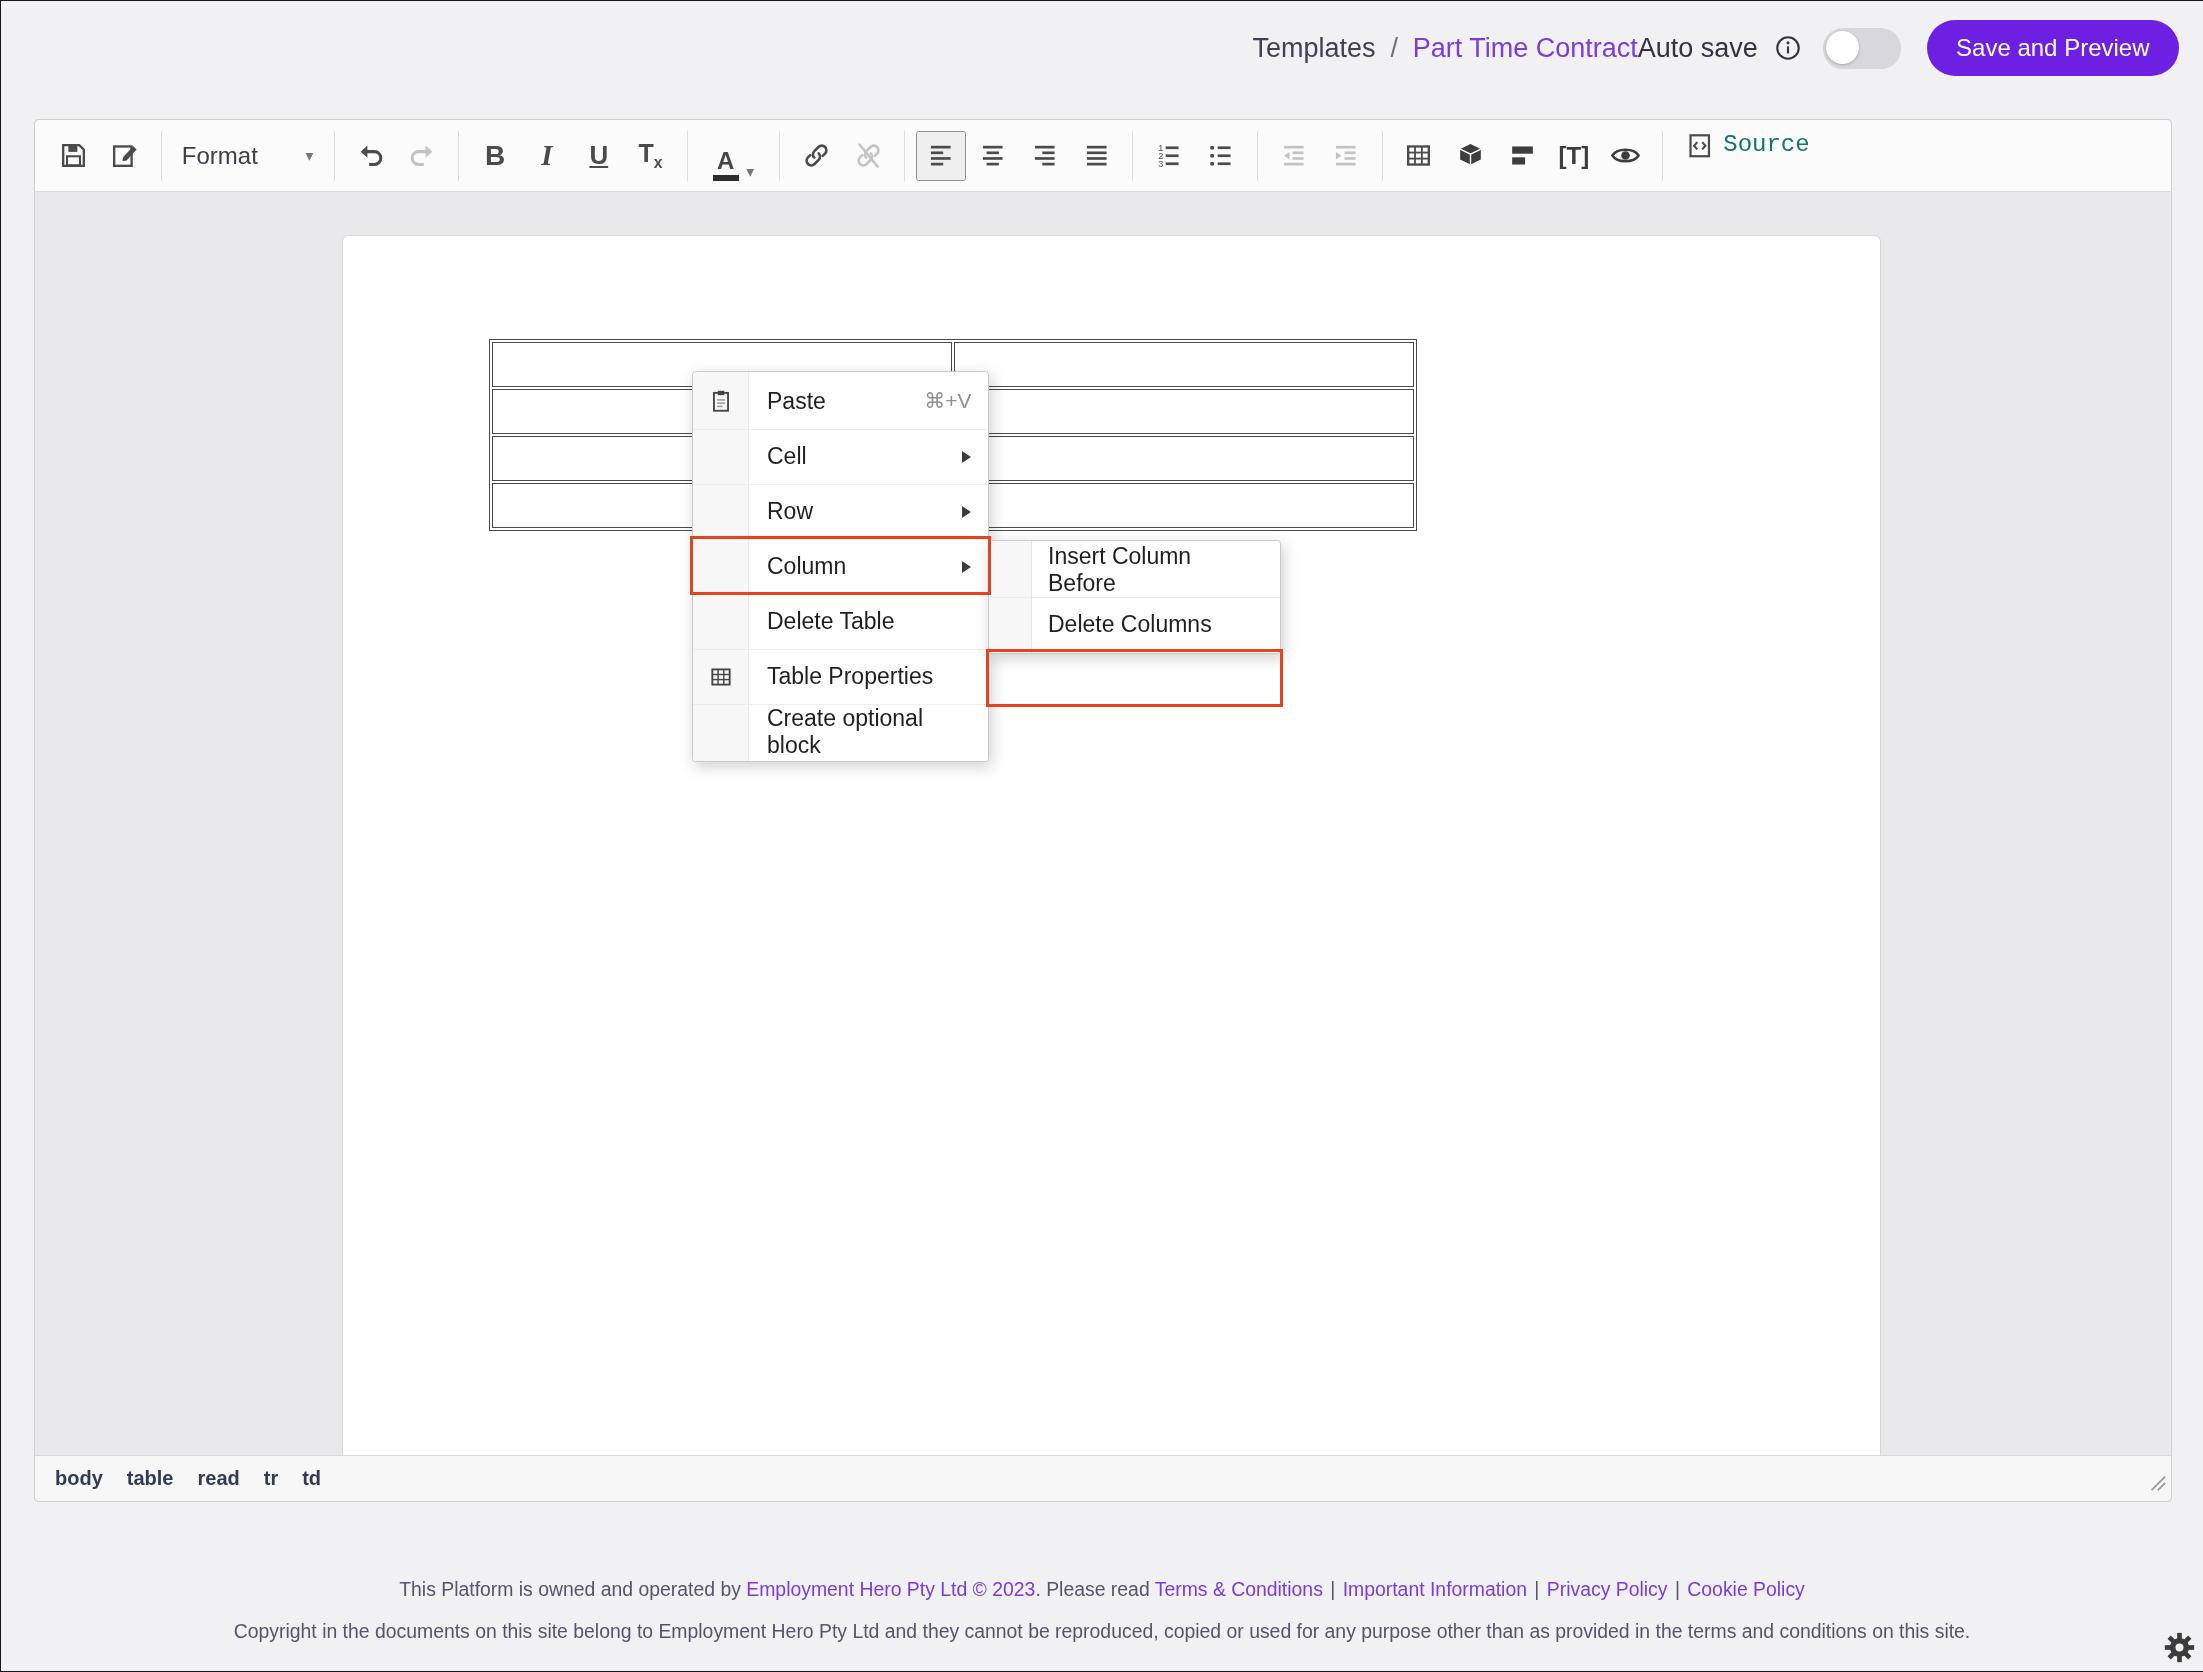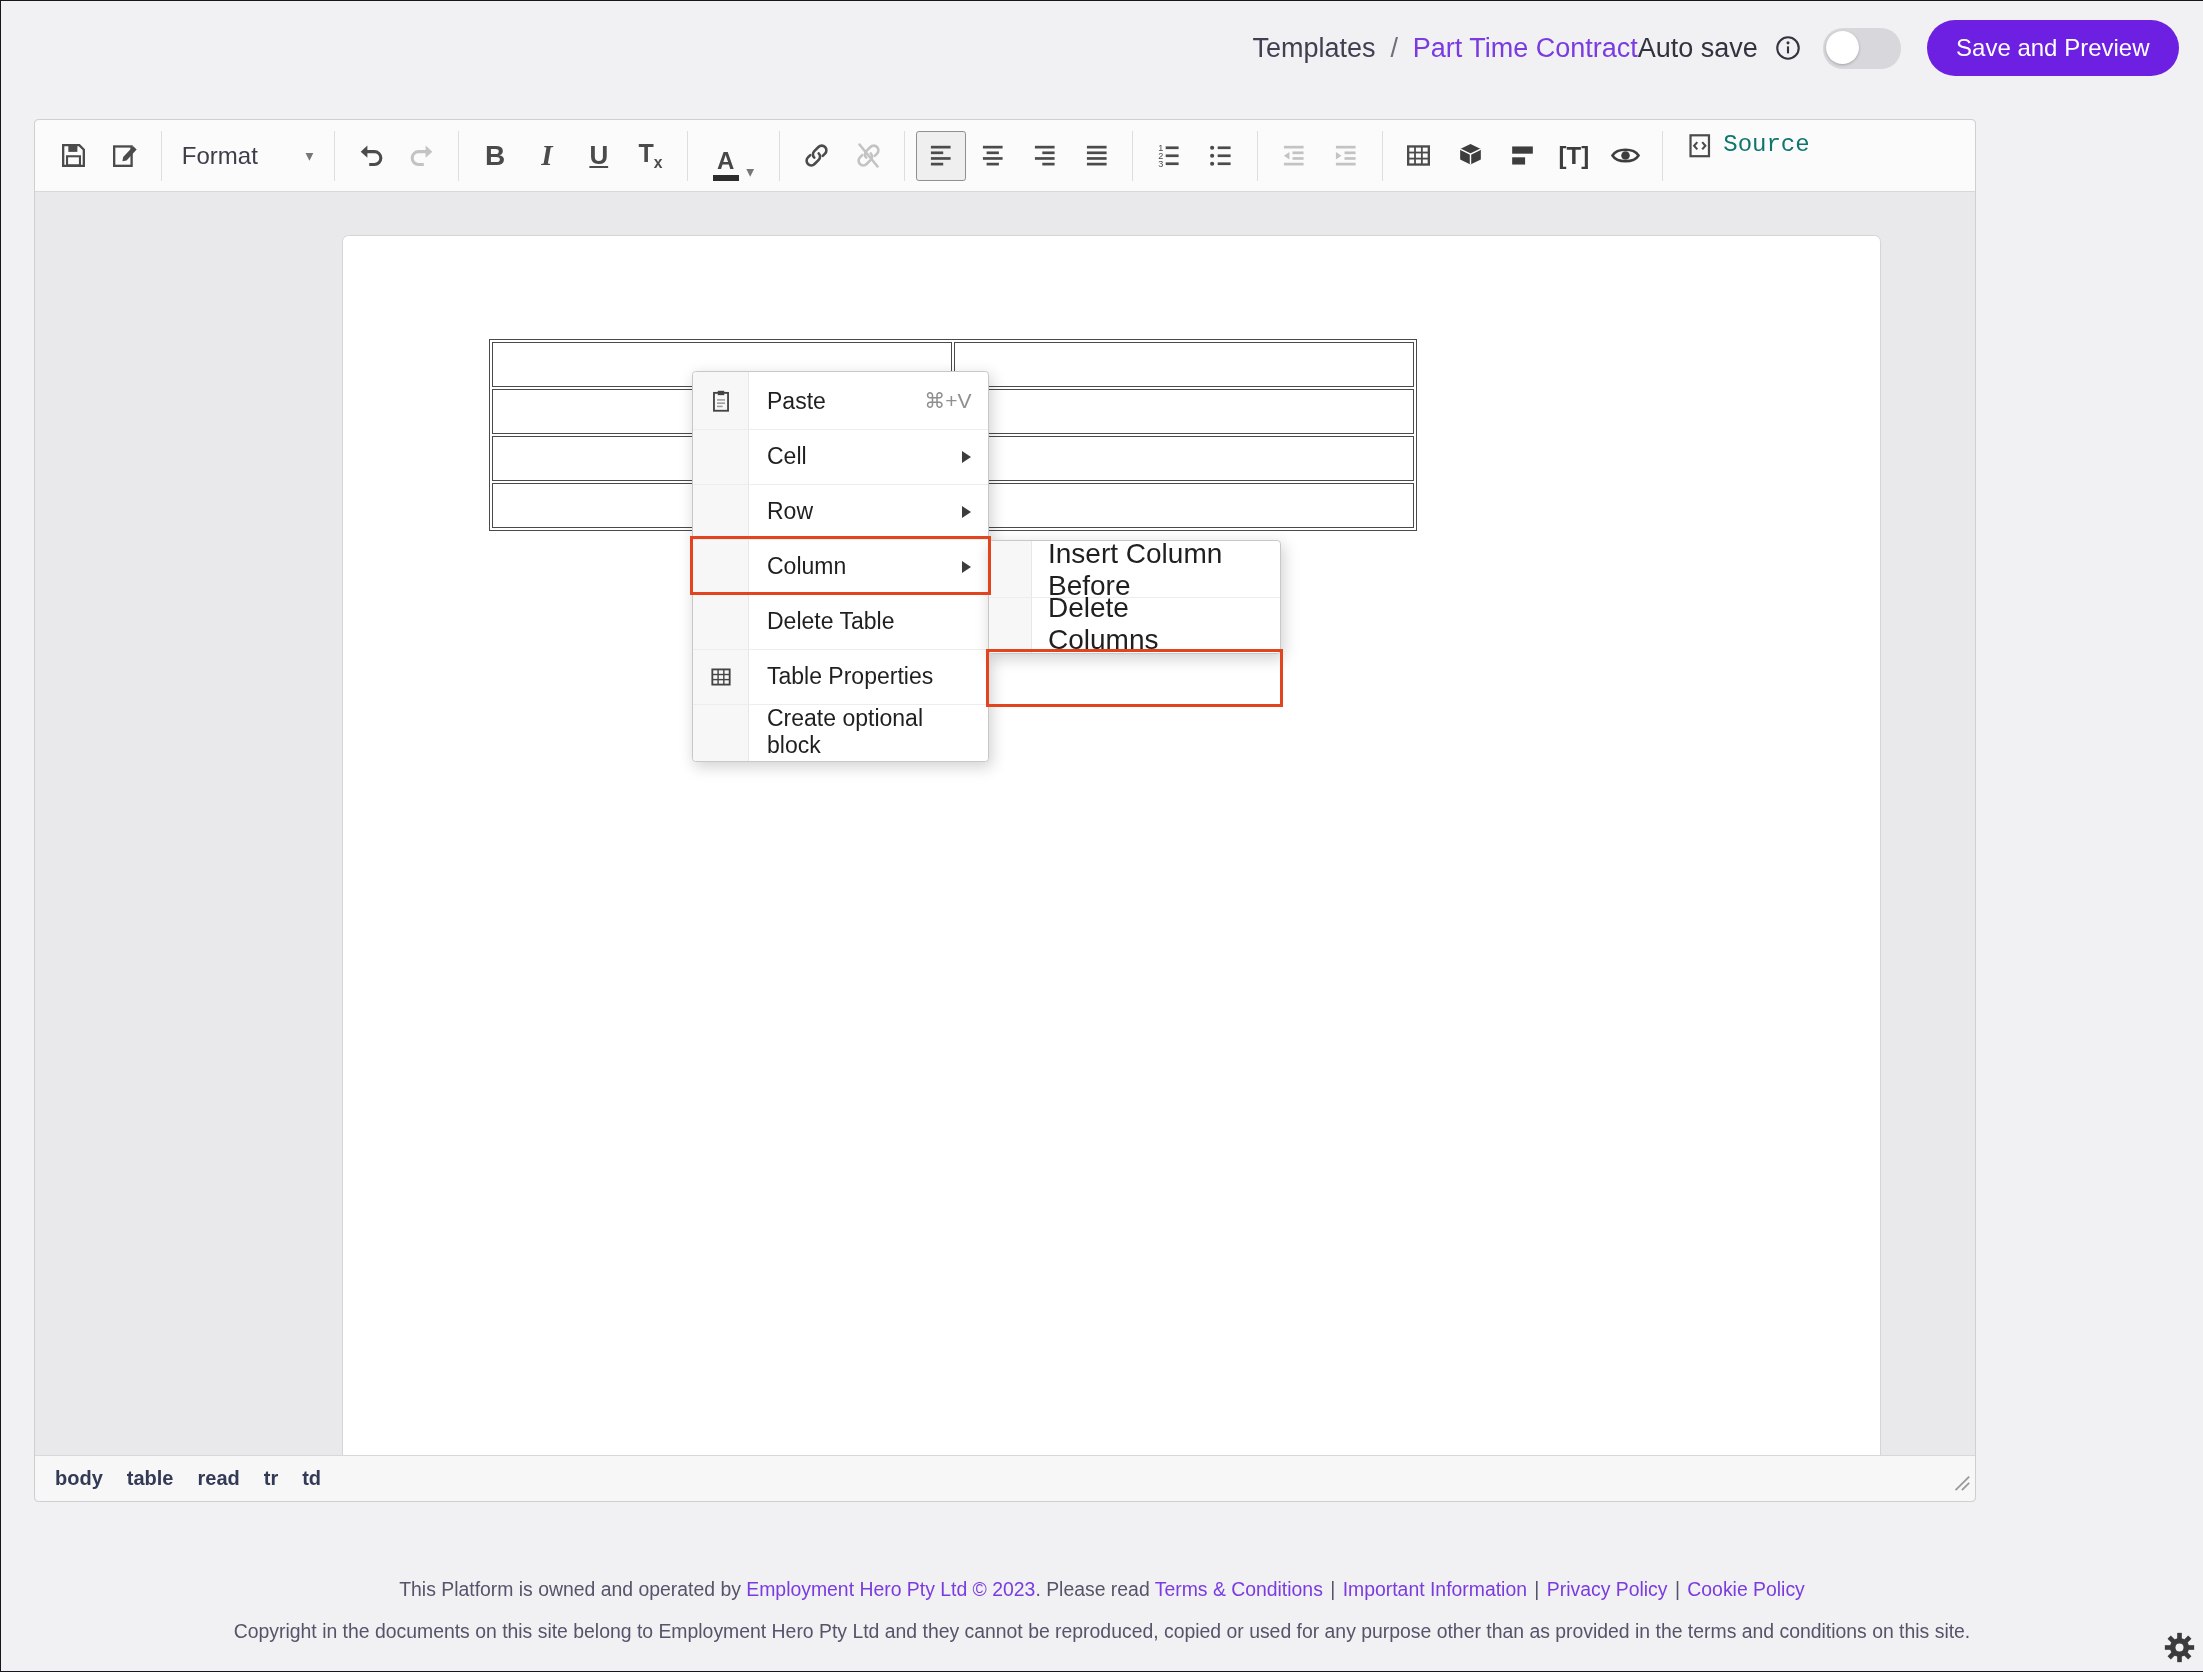--- a/index.html
+++ b/index.html
@@ -22,21 +22,21 @@
   .bc-sep{color:#6f6e7b}
   .bc-current{color:var(--purple)}
   .top-right{display:flex;align-items:center;gap:16.6px}
   .autosave-label{font-size:27px;color:var(--ink)}
   .info-icon{display:inline-flex;align-items:center}
   .toggle{width:78px;height:41px;border-radius:20px;background:#d8d7dc;position:relative;cursor:pointer;margin-left:3.7px}
   .toggle .knob{position:absolute;left:3.7px;top:3.7px;width:33px;height:33px;border-radius:50%;background:#fff;box-shadow:0 0.9px 2.8px rgba(0,0,0,.25)}
   .save-btn{margin-left:9.2px;border:none;background:var(--btn-purple);color:#fff;font-family:inherit;font-size:24px;padding:14px 29.5px;border-radius:29.5px;cursor:pointer}
 
   
-  .editor{position:absolute;left:33px;top:118px;width:1942px;height:1383px;background:#e9e8ea;border:0.9px solid #cfcfcf;border-radius:4.6px}
+  .editor{position:absolute;left:33px;top:118px;width:2138px;height:1383px;background:#e9e8ea;border:0.9px solid #cfcfcf;border-radius:4.6px}
   .toolbar{position:absolute;left:0;top:0;right:0;height:72px;background:#fbfbfb;border-bottom:0.9px solid #d8d8d8;border-radius:4.6px 4.6px 0 0;display:flex;align-items:center;padding:0 13px;gap:1.8px}
   .tbtn{width:50px;height:50px;display:flex;align-items:center;justify-content:center;background:transparent;border:none;color:var(--icon);font-family:inherit;cursor:pointer;border-radius:2.8px}
   .tbtn.active{border:0.9px solid #8f8f8f;background:#efefef}
   .tbtn.disabled{color:var(--disabled);cursor:default}
   .tbtn svg{display:block}
   .tdiv{width:0.9px;height:50px;background:#dedede;margin:0 9.2px;flex:none}
   .glyph-b{font-weight:800;font-size:28px}
   .glyph-i{font-family:"Liberation Serif",serif;font-style:italic;font-weight:700;font-size:29px}
   .glyph-u{font-weight:700;font-size:26px;text-decoration:underline}
   .glyph-tx{font-weight:700;font-size:25px}
@@ -62,21 +62,21 @@
   .ctx-menu{position:absolute;left:691px;top:370px;width:297px;background:#fff;border:0.9px solid #c8c8c8;border-radius:3.7px;box-shadow:2.8px 4.6px 14.8px rgba(0,0,0,.18);padding:1.8px 0;z-index:20}
   .ctx-menu::before{content:"";position:absolute;left:0;top:0;bottom:0;width:55px;background:#f7f7f7;border-right:0.9px solid #e7e7e7;border-radius:3.7px 0 0 3.7px;z-index:0}
   .mi{position:relative;z-index:1;height:55px;display:flex;align-items:center;padding:0 16.6px 0 74px;font-size:23px;color:#1f1f1f;cursor:pointer}
   .mi + .mi{border-top:0.9px solid #ededed}
   .mi .gic{position:absolute;left:12px;top:50%;transform:translateY(-50%);width:31px;display:flex;justify-content:center}
   .mi .shortcut{margin-left:auto;color:#8f8f8f;font-size:21px}
   .mi .sub-arrow{margin-left:auto;width:0;height:0;border-left:9.2px solid #3c3c3c;border-top:6.5px solid transparent;border-bottom:6.5px solid transparent}
 
   .ctx-submenu{position:absolute;left:987px;top:539px;width:293px;background:#fff;border:0.9px solid #c8c8c8;border-radius:3.7px;box-shadow:2.8px 4.6px 14.8px rgba(0,0,0,.18);padding:1.8px 0;z-index:21}
   .ctx-submenu::before{content:"";position:absolute;left:0;top:0;bottom:0;width:42px;background:#f7f7f7;border-right:0.9px solid #e7e7e7;border-radius:3.7px 0 0 3.7px;z-index:0}
-  .smi{position:relative;z-index:1;height:54px;display:flex;align-items:center;padding:0 34px 0 59px;font-size:28px;color:#1f1f1f;cursor:pointer}
+  .smi{position:relative;z-index:1;height:54px;display:flex;align-items:center;padding:0 18px 0 59px;font-size:23px;color:#1f1f1f;cursor:pointer}
   .smi + .smi{border-top:0.9px solid #ededed}
 
   .annotation{position:absolute;border:3.7px solid var(--red);z-index:40;pointer-events:none}
   #hl-column{left:689px;top:535px;width:301px;height:59px}
   #hl-delete-columns{left:985px;top:648px;width:297px;height:58px}
 
   
   .footer{position:absolute;left:0;right:0;top:1576px;text-align:center;font-size:19.4px;color:#55546a;line-height:1.3;padding:0 37px}
   .footer a{color:var(--purple);text-decoration:none;cursor:pointer}
   .footer .fsep{margin:0 7.4px;color:#55546a}

